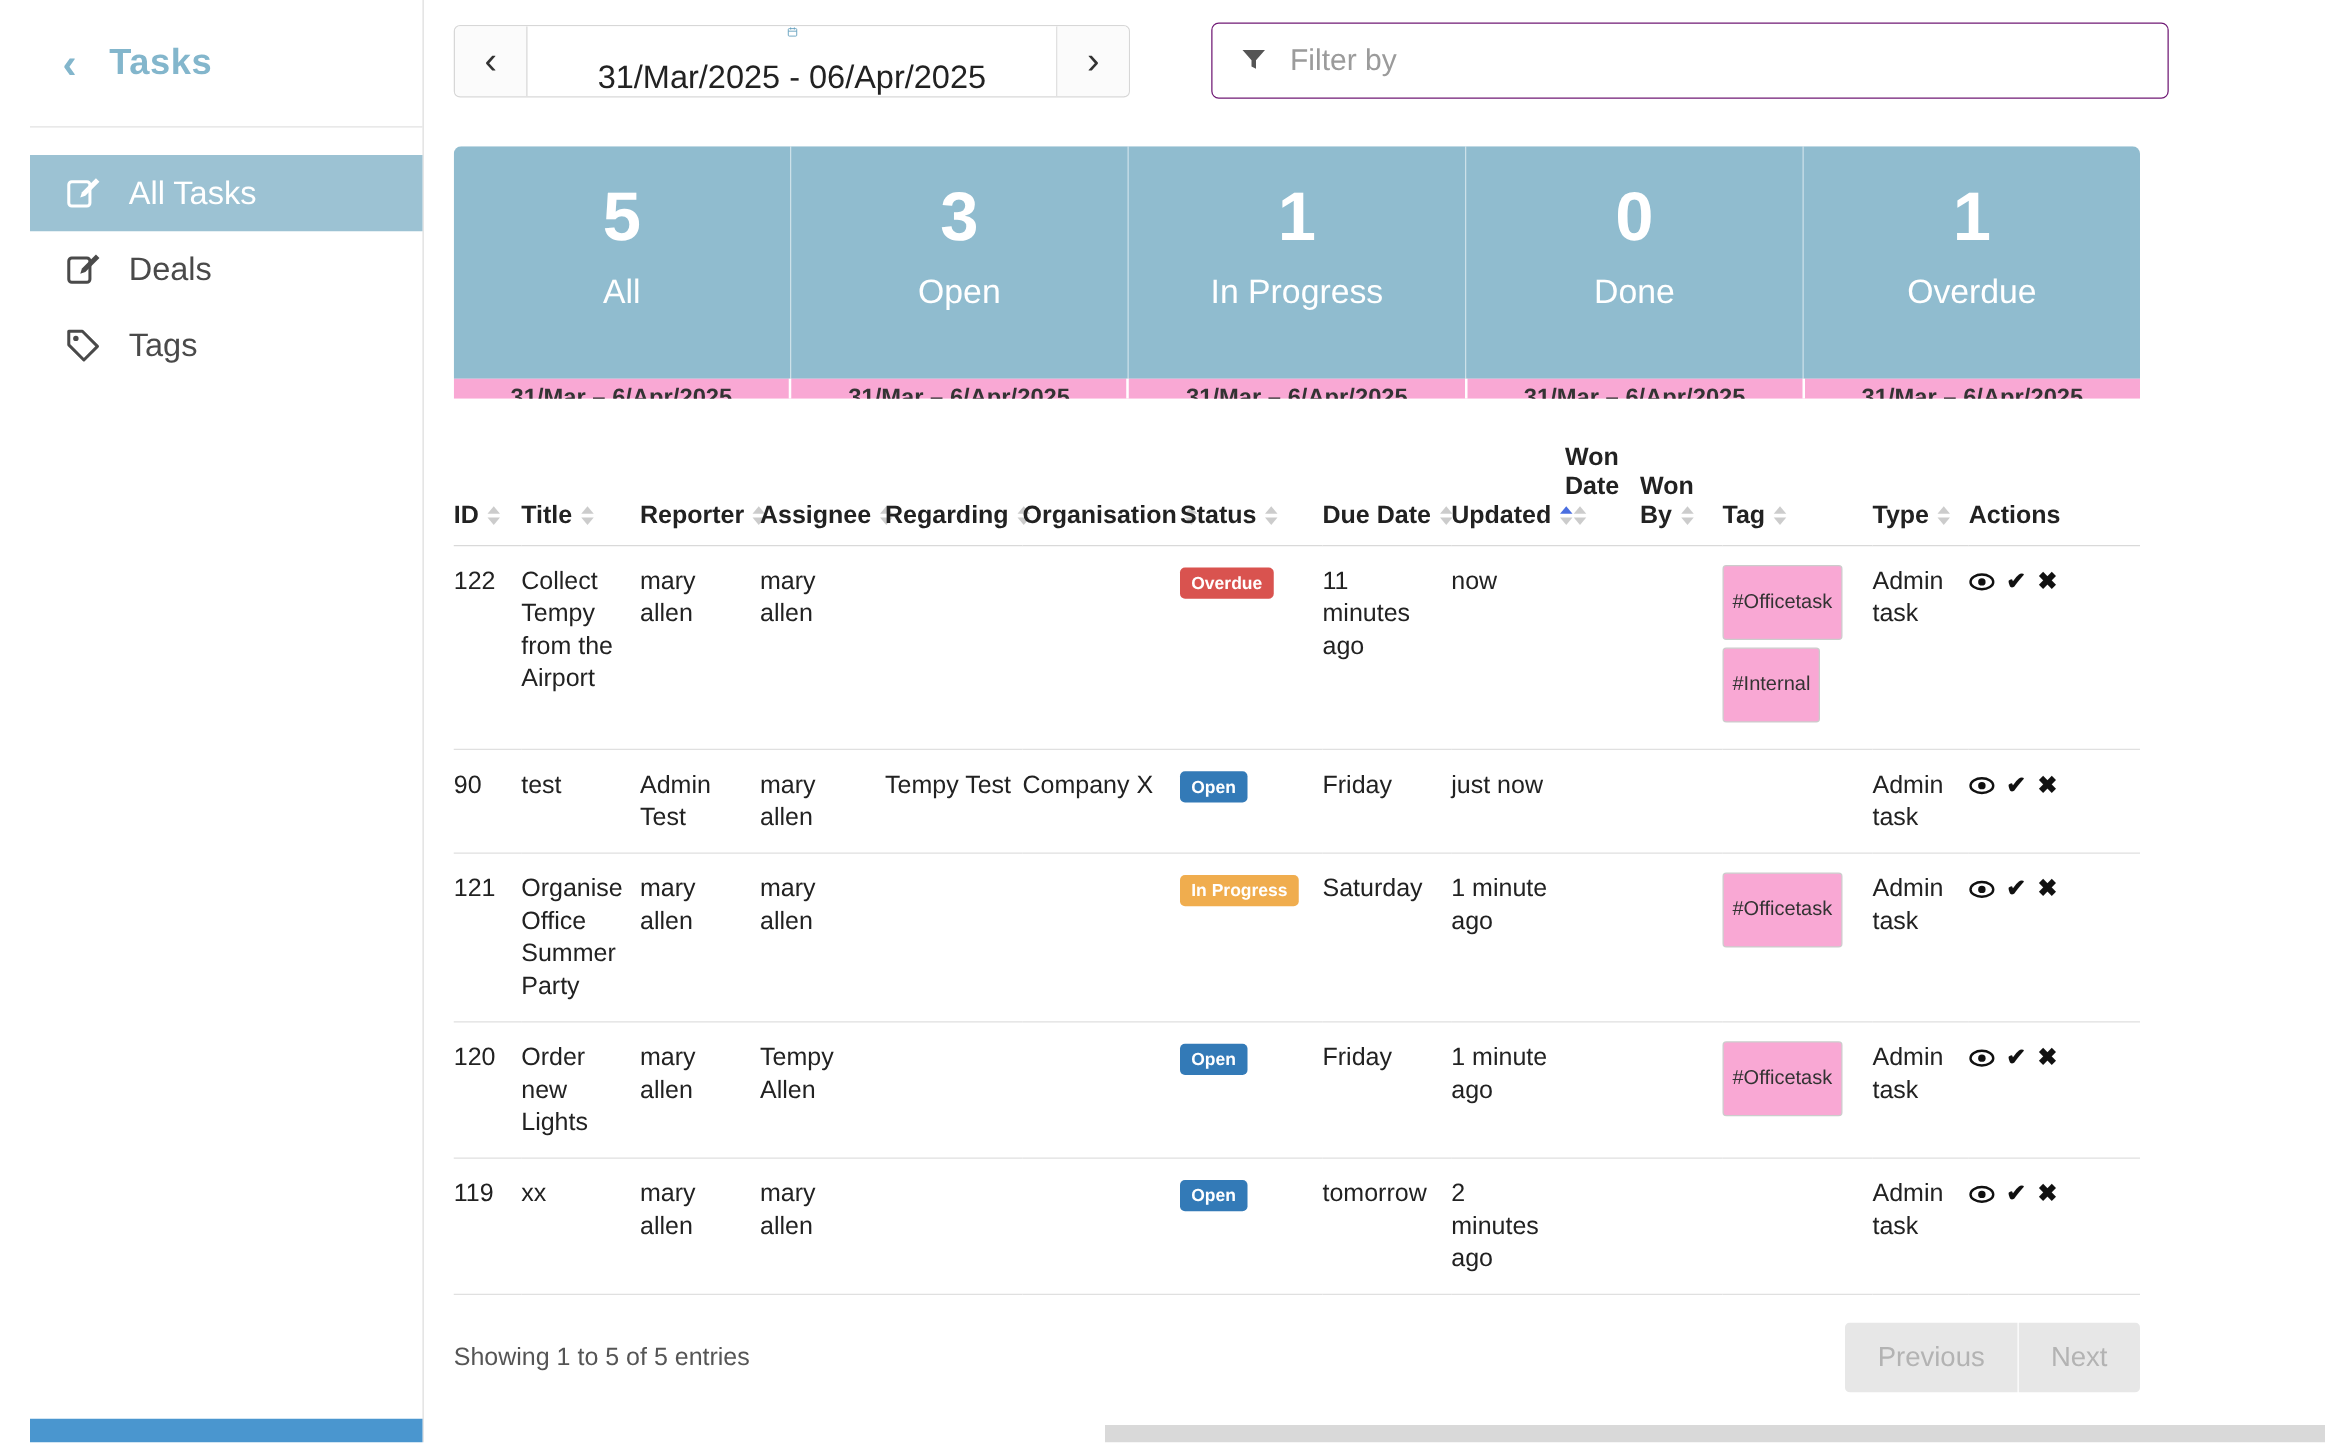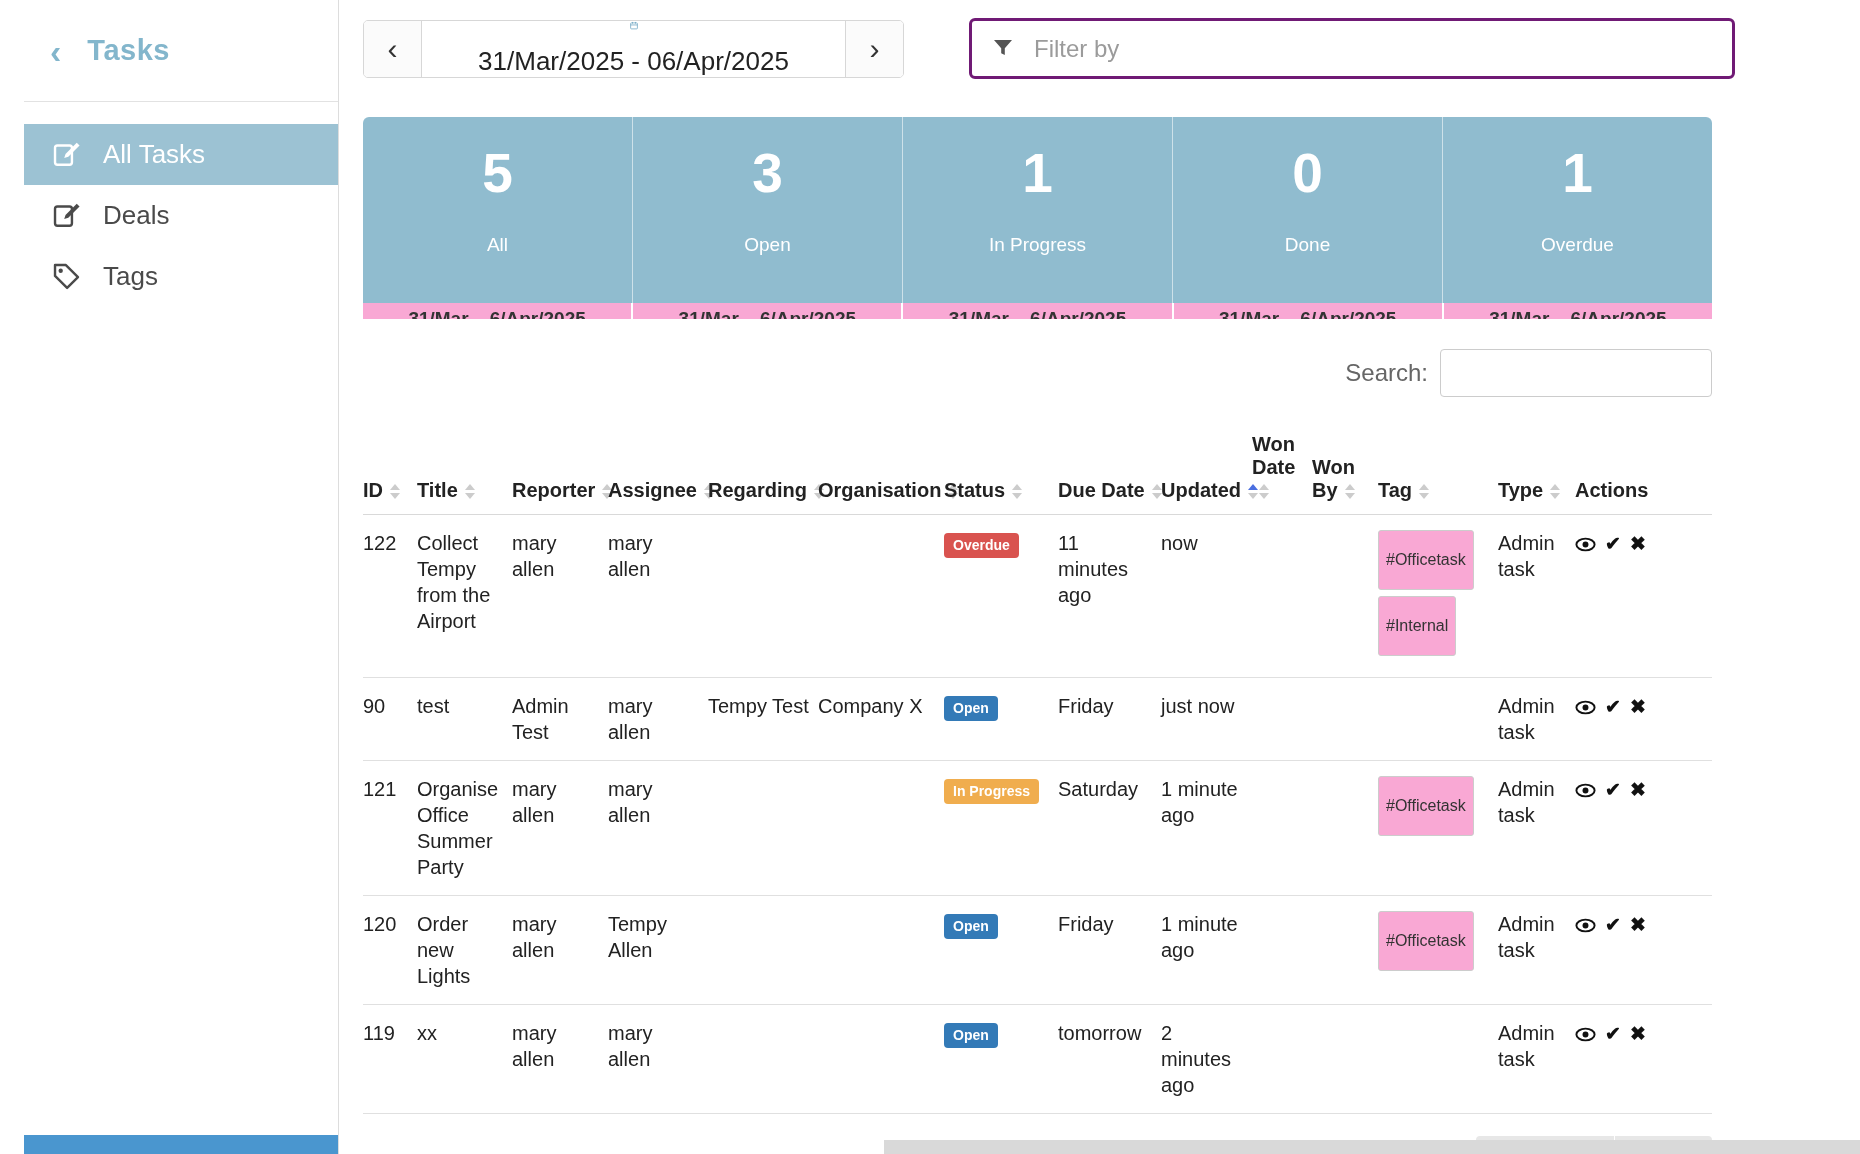--- a/index.html
+++ b/index.html
@@ -25,30 +25,30 @@
 
   
   .toolbar { display:flex; justify-content:space-between; align-items:center; width:1372px; }
   .date-nav { display:flex; align-items:stretch; height:58px; border:1px solid #d7d7d7; border-radius:5px; overflow:hidden; background:#fff; }
   .date-nav button { width:57px; background:#fbfbfb; border:none; font-size:30px; color:#333; cursor:pointer; }
   .date-display { display:flex; align-items:center; gap:16px; width:425px; justify-content:center; border-left:1px solid #d7d7d7; border-right:1px solid #d7d7d7; background:#fff;flex-direction:column; }
   .date-display svg { width:28px; height:28px; color:#6aa3c0; }
   .date-text { font-size:26px; color:#222; }
   .filter-box { position:relative; width:766px; height:61px; }
   .filter-box svg { position:absolute; left:22px; top:18px; width:24px; height:24px; }
-  .filter-box input { width:100%; height:100%; border:3px solid #701a75; border-radius:6px; padding-left:62px; font-size:24px; color:#333; outline:none; font-family:"Liberation Sans",sans-serif; }
+  .filter-box input { width:100%; height:100%; border:1px solid #701a75; border-radius:6px; padding-left:62px; font-size:24px; color:#333; outline:none; font-family:"Liberation Sans",sans-serif; }
   .filter-box input::placeholder { color:#9b9b9b; }
 
   
   .stats { margin-top:38px; width:1349px; border-radius:6px 6px 0 0; overflow:hidden; }
   .stats-row { display:flex; background:#90bccf; height:186px; }
   .stat-card { flex:1; text-align:center; padding-top:26px; color:#fff; cursor:pointer; }
   .stat-card + .stat-card { border-left:1px solid rgba(255,255,255,0.55); }
   .stat-value { font-size:55px; font-weight:bold; line-height:1.1; }
-  .stat-label { font-size:19px; margin-top:30px; }
+  .stat-label { font-size:27px; margin-top:14px; }
   .stats-dates { display:flex; background:#f9a8d4; height:16px;font-weight:bold; }
   .stats-date-cell { flex:1; text-align:center; font-size:19px; color:#333; line-height:32px; }
   .stats-date-cell + .stats-date-cell { border-left:2px solid #fff; }
 
   
   .search-row { margin-top:30px; width:1349px; display:flex; justify-content:flex-end; align-items:center; }
   .search-label { font-size:24px; color:#666; margin-right:12px; }
   .search-row input { width:272px; height:48px; border:1px solid #ccc; border-radius:4px; font-size:22px; padding:0 10px; outline:none; font-family:"Liberation Sans",sans-serif; }
 
   
@@ -166,24 +166,20 @@
         </div>
         <div class="stats-dates">
           <div class="stats-date-cell">31/Mar – 6/Apr/2025</div>
           <div class="stats-date-cell">31/Mar – 6/Apr/2025</div>
           <div class="stats-date-cell">31/Mar – 6/Apr/2025</div>
           <div class="stats-date-cell">31/Mar – 6/Apr/2025</div>
           <div class="stats-date-cell">31/Mar – 6/Apr/2025</div>
         </div>
       </div>
 
-      <div class="search-row">
-        <span class="search-label">Search:</span>
-        <input type="text" value="" style="">
-      </div>
 
       <table>
         <colgroup>
           <col style="width:54px">
             <col style="width:95px">
             <col style="width:96px">
             <col style="width:100px">
           <col style="width:110px">
             <col style="width:126px">
             <col style="width:114px">

